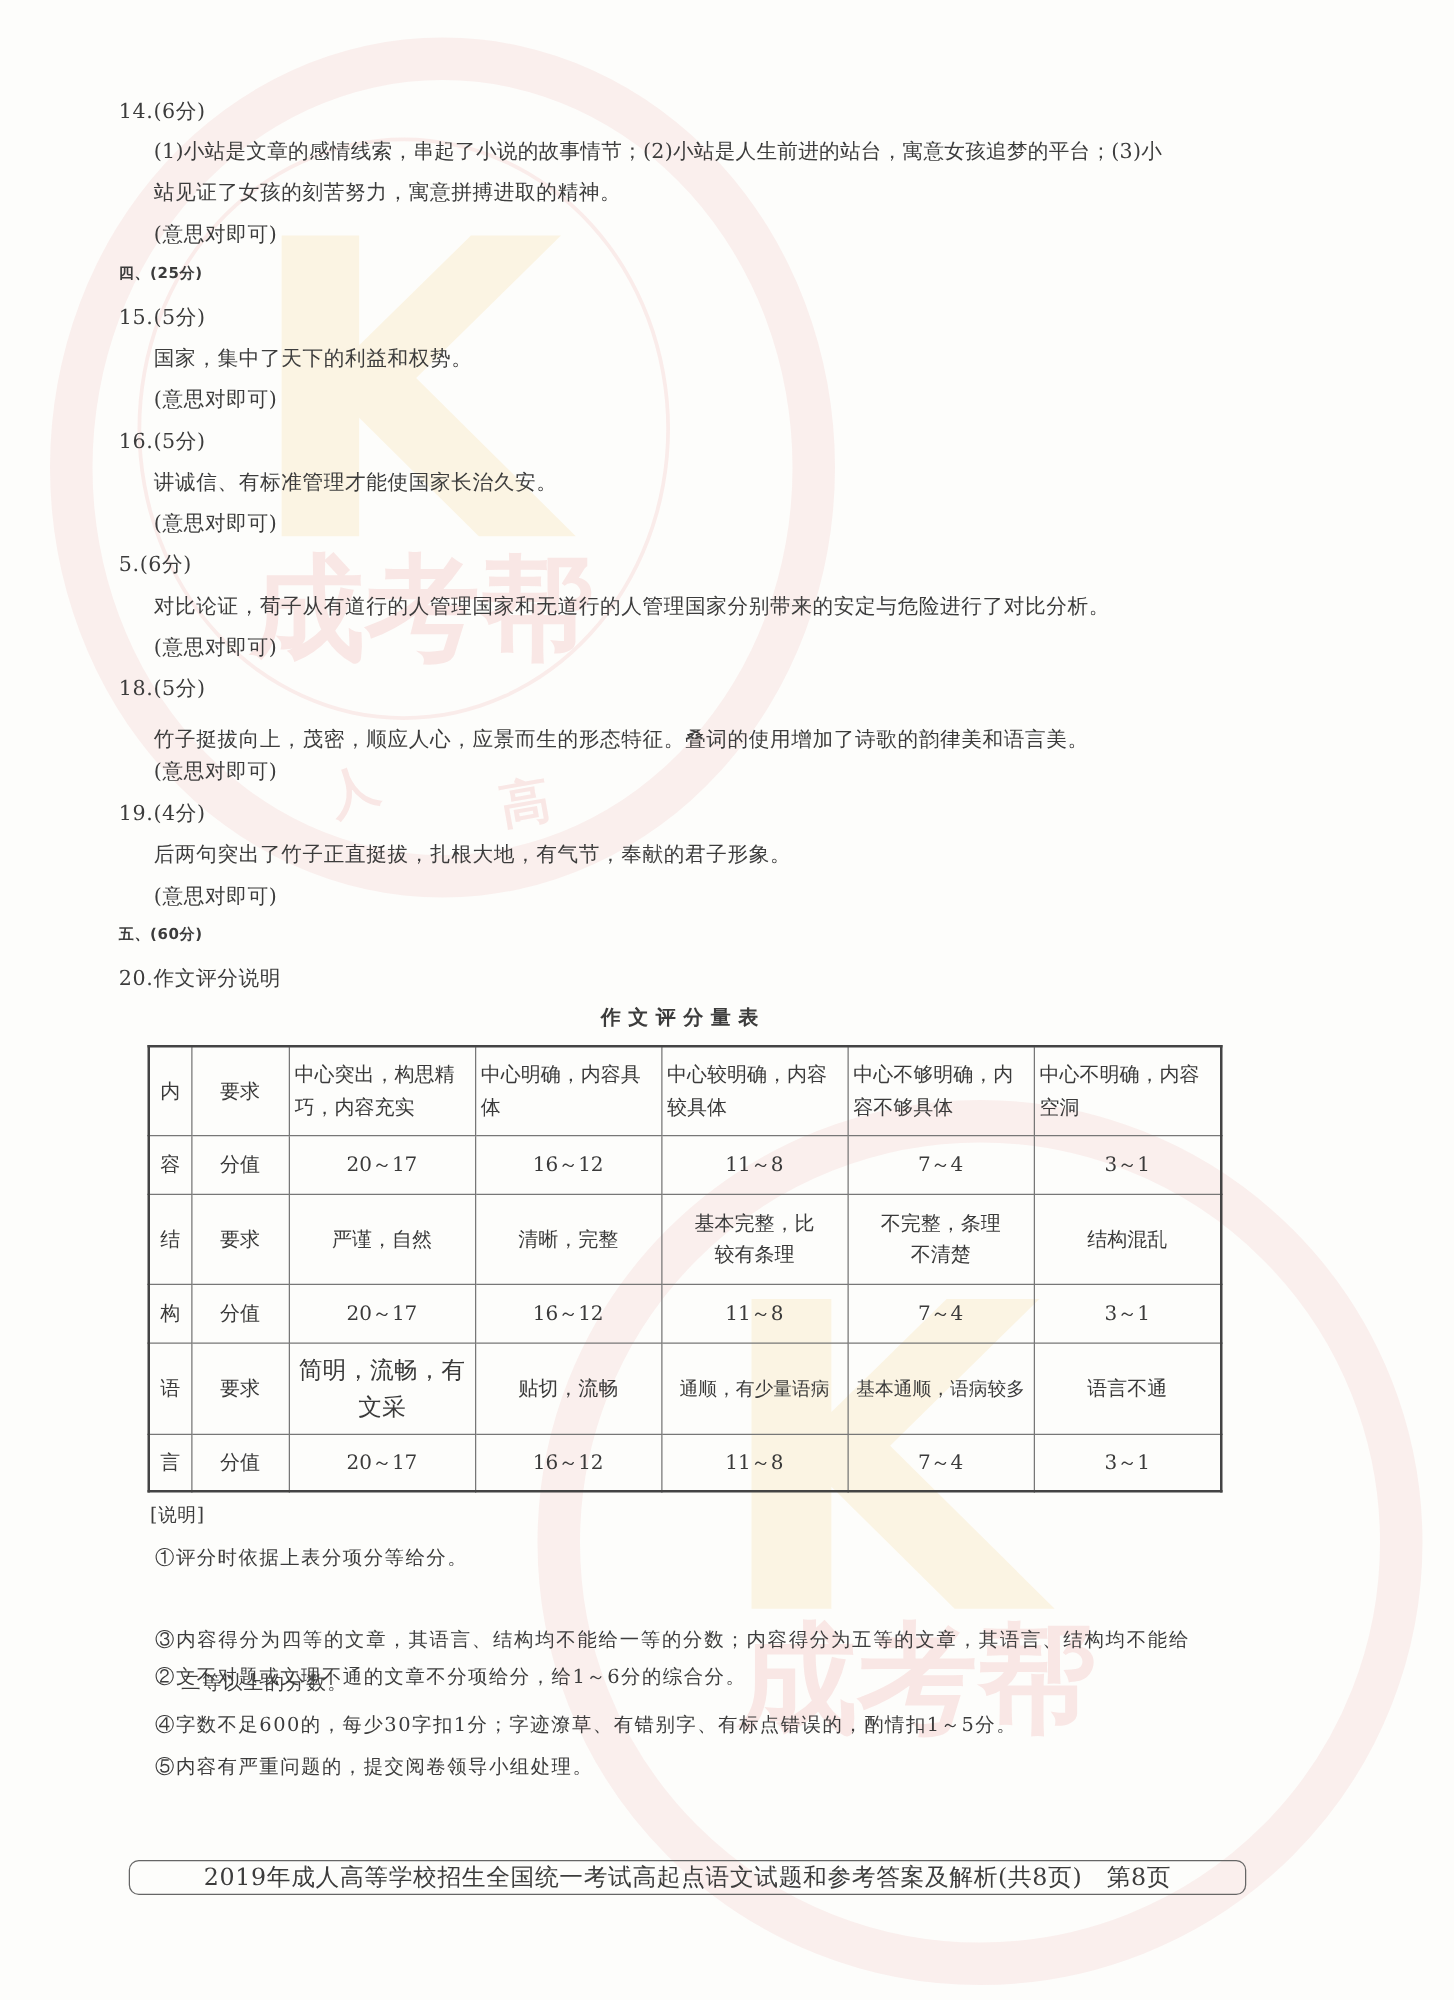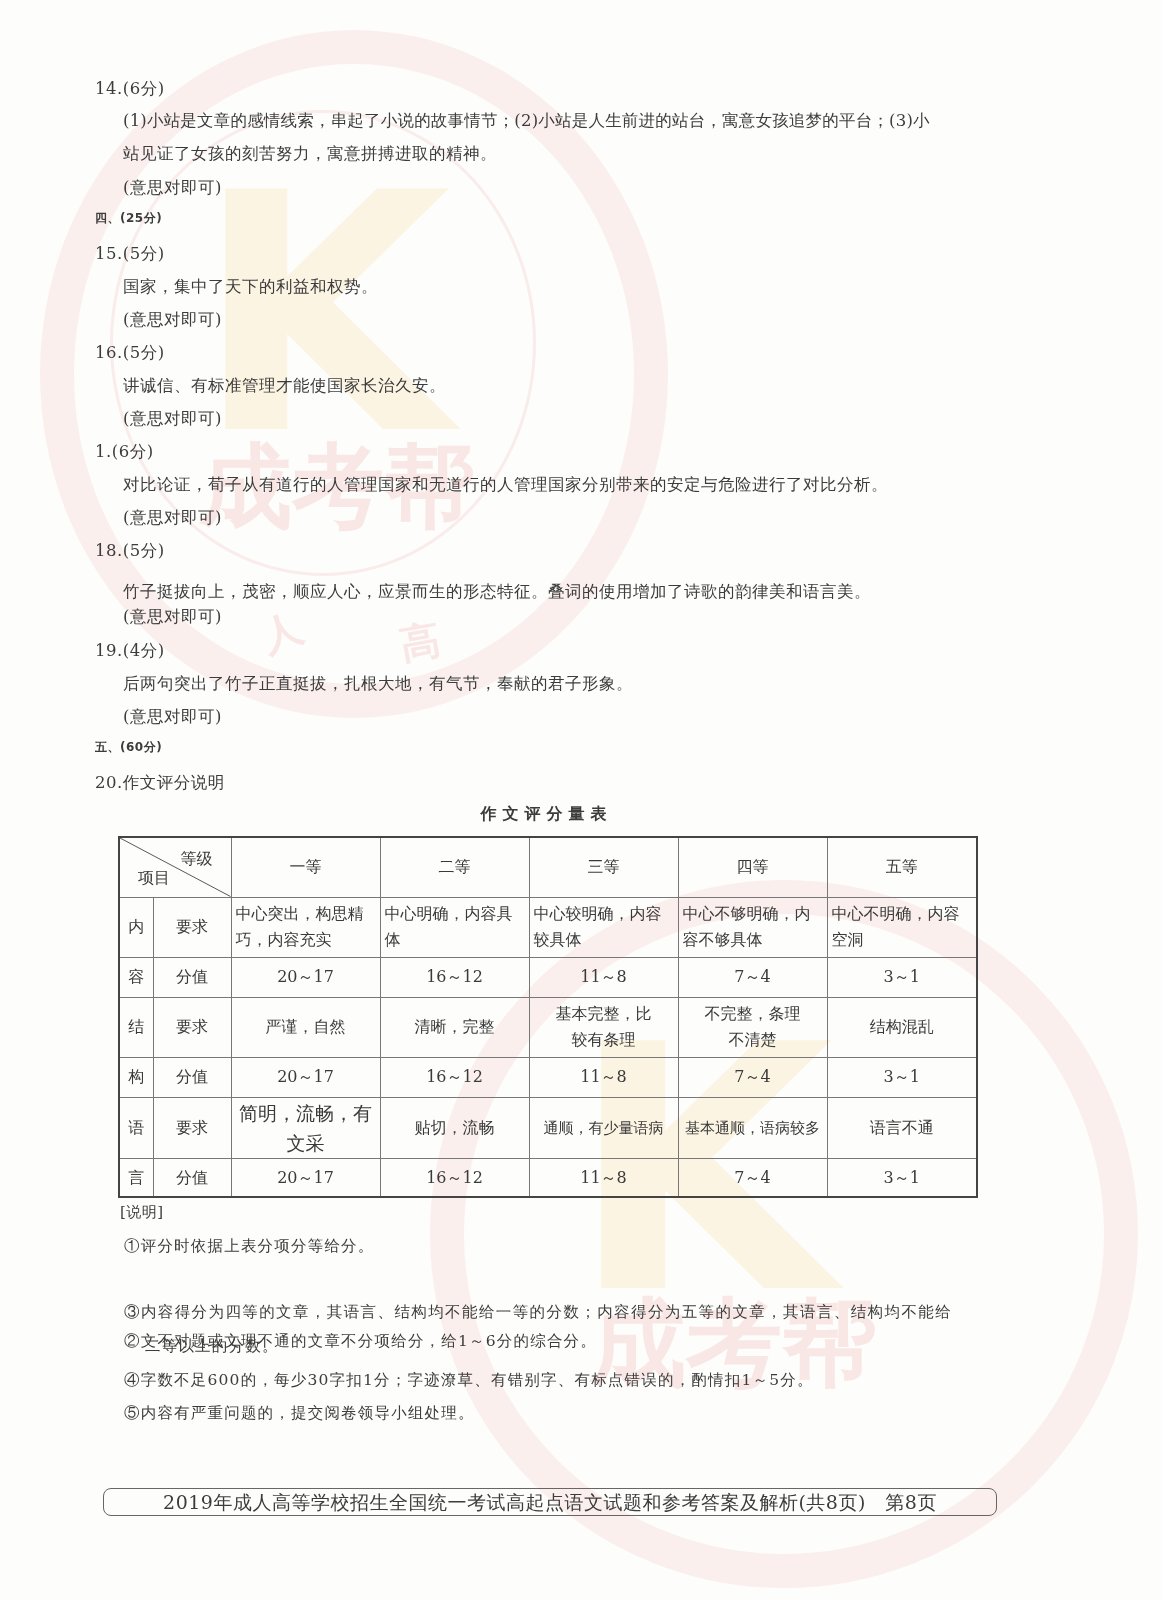--- a/index.html
+++ b/index.html
@@ -76,21 +76,21 @@
   <div class="line sec" style="top:210px;">四、(25分)</div>
 
   <div class="line q" style="top:243px;">15.(5分)</div>
   <div class="line a" style="top:276px;">国家，集中了天下的利益和权势。</div>
   <div class="line a" style="top:309px;">(意思对即可)</div>
 
   <div class="line q" style="top:342px;">16.(5分)</div>
   <div class="line a" style="top:375px;">讲诚信、有标准管理才能使国家长治久安。</div>
   <div class="line a" style="top:408px;">(意思对即可)</div>
 
-  <div class="line q" style="top:441px;">1.(6分)</div>
+  <div class="line q" style="top:441px;">5.(6分)</div>
   <div class="line a" style="top:474px;">对比论证，荀子从有道行的人管理国家和无道行的人管理国家分别带来的安定与危险进行了对比分析。</div>
   <div class="line a" style="top:507px;">(意思对即可)</div>
 
   <div class="line q" style="top:540px;">18.(5分)</div>
   <div class="line a" style="top:581px;">竹子挺拔向上，茂密，顺应人心，应景而生的形态特征。叠词的使用增加了诗歌的韵律美和语言美。</div>
   <div class="line a" style="top:606px;">(意思对即可)</div>
 
   <div class="line q" style="top:640px;">19.(4分)</div>
   <div class="line a" style="top:673px;">后两句突出了竹子正直挺拔，扎根大地，有气节，奉献的君子形象。</div>
   <div class="line a" style="top:706px;">(意思对即可)</div>
@@ -104,34 +104,20 @@
     <colgroup>
       <col style="width:34px">
         <col style="width:78px">
       <col style="width:149px">
         <col style="width:149px">
         <col style="width:149px">
         <col style="width:149px">
         <col style="width:150px">
     </colgroup>
     <tbody>
-        <tr style="height:60px">
-      <td colspan="2" class="diag">
-        <svg viewBox="0 0 112 60" preserveAspectRatio="none">
-              <line x1="0" y1="0" x2="112" y2="60" stroke="#555" stroke-width="1"></line>
-            </svg>
-        <span class="top">等级</span>
-        <span class="bot">项目</span>
-      </td>
-      <td>一等</td>
-      <td>二等</td>
-      <td>三等</td>
-      <td>四等</td>
-      <td>五等</td>
-    </tr>
 
     <tr style="height:60px">
       <td class="side">内</td>
       <td>要求</td>
       <td class="left">中心突出，构思精巧，内容充实</td>
       <td class="left">中心明确，内容具体</td>
       <td class="left">中心较明确，内容较具体</td>
       <td class="left">中心不够明确，内容不够具体</td>
       <td class="left">中心不明确，内容空洞</td>
     </tr>

